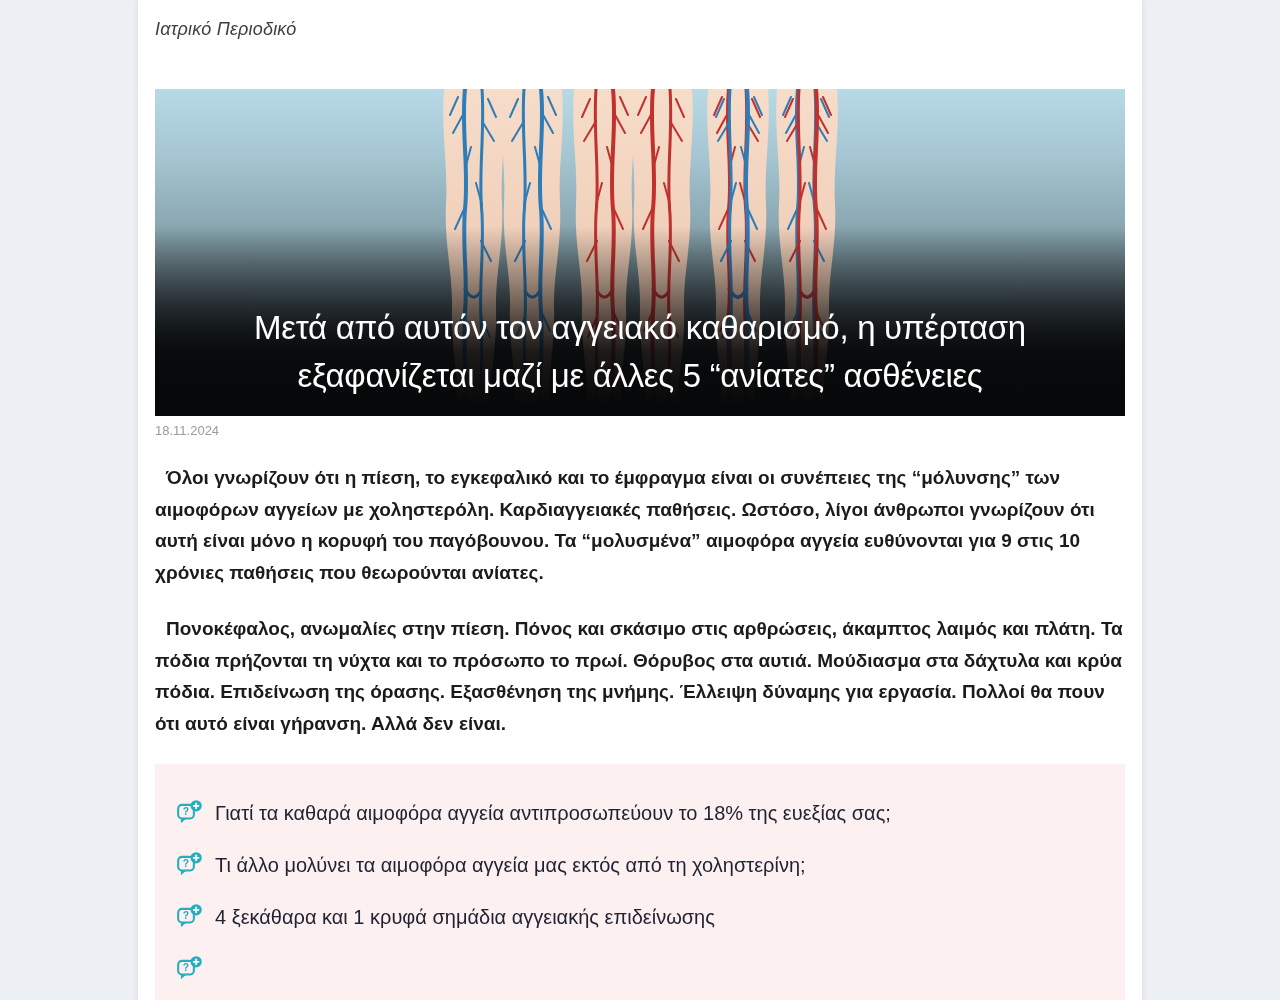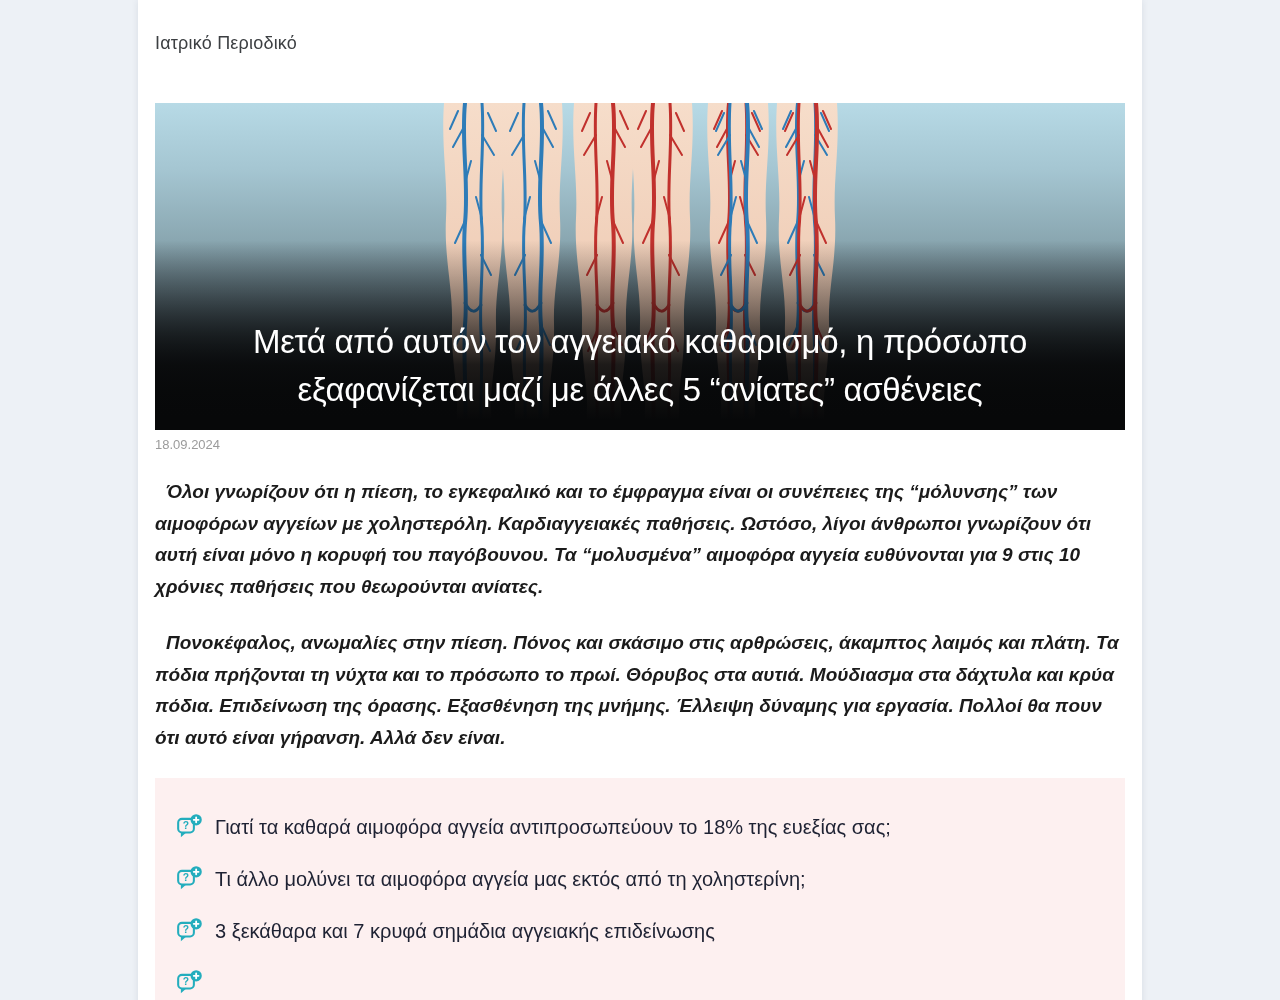--- a/index.html
+++ b/index.html
@@ -8,21 +8,21 @@
     background: #edf1f6;
     font-family: "Liberation Sans", "DejaVu Sans", sans-serif;
   }
   .page-card {
     position: relative;
     width: 1004px; min-height: 1000px;
     margin: 0 auto;
     background: #ffffff;
     box-shadow: 0 0 7px rgba(40,50,70,.10);
   }
-  .site-header { padding: 33px 17px 0 17px; }
+  .site-header { padding: 19px 17px 0 17px; font-style: italic; }
   .site-title {
     font-size: 18px; color: #3c3f42; letter-spacing: .2px;
   }
   
   .hero {
     position: relative;
     margin: 49px 17px 0 17px;
     height: 327px;
     overflow: hidden;
     background: linear-gradient(180deg,
@@ -44,21 +44,21 @@
     letter-spacing: -0.3px;
   }
   
   .article-date {
     margin: 7px 17px 0 17px;
     font-size: 13px; color: #9b9b9b;
   }
   .article-body { padding: 24px 17px 0 17px; }
   .article-body p {
     font-size: 19px; line-height: 31.5px;
-    font-weight: bold; font-style: italic;
+    font-weight: bold; 
     color: #1b1b1b;
     text-indent: 11px;
     margin-bottom: 25px;
   }
   
   .question-box {
     margin: 4px 17px 0 17px;
     padding: 34px 22px 12px 21px;
     background: var(--box-pink, #fdf0f0);
   }
@@ -141,26 +141,26 @@
         <g color="#2e7cb8">
             <use href="#vessel"></use>
           </g>
         <g color="#c1312d" transform="scale(-1,1)">
             <use href="#vessel"></use>
           </g>
       </g>
     </svg>
     <div class="hero-shade"></div>
     <h1 class="hero-title">
-      <div>Μετά από αυτόν τον αγγειακό καθαρισμό, η πρόσωπο</div>
+      <div>Μετά από αυτόν τον αγγειακό καθαρισμό, η υπέρταση</div>
       <div>εξαφανίζεται μαζί με άλλες 5 “ανίατες” ασθένειες</div>
     </h1>
   </section>
 
-  <div class="article-date">18.09.2024</div>
+  <div class="article-date">18.11.2024</div>
 
   <div class="article-body">
     <p>Όλοι γνωρίζουν ότι η πίεση, το εγκεφαλικό και το έμφραγμα είναι οι συνέπειες της “μόλυνσης” των αιμοφόρων αγγείων με χοληστερόλη. Καρδιαγγειακές παθήσεις. Ωστόσο, λίγοι άνθρωποι γνωρίζουν ότι αυτή είναι μόνο η κορυφή του παγόβουνου. Τα “μολυσμένα” αιμοφόρα αγγεία ευθύνονται για 9 στις 10 χρόνιες παθήσεις που θεωρούνται ανίατες.</p>
     <p>Πονοκέφαλος, ανωμαλίες στην πίεση. Πόνος και σκάσιμο στις αρθρώσεις, άκαμπτος λαιμός και πλάτη. Τα πόδια πρήζονται τη νύχτα και το πρόσωπο το πρωί. Θόρυβος στα αυτιά. Μούδιασμα στα δάχτυλα και κρύα πόδια. Επιδείνωση της όρασης. Εξασθένηση της μνήμης. Έλλειψη δύναμης για εργασία. Πολλοί θα πουν ότι αυτό είναι γήρανση. Αλλά δεν είναι.</p>
   </div>
 
   <section class="question-box">
 
     <div class="q-item">
       <svg class="q-icon" viewBox="0 0 24 24" aria-hidden="true">
@@ -185,21 +185,21 @@
     </div>
 
     <div class="q-item">
       <svg class="q-icon" viewBox="0 0 24 24" aria-hidden="true">
         <rect x="2" y="4.5" width="14.5" height="12.5" rx="3.5" fill="none" stroke="currentColor" stroke-width="1.9"></rect>
         <path d="M4.5 16.5 L4.5 21.5 L10 16.5 Z" fill="currentColor"></path>
         <text x="9.2" y="14" font-size="9.5" font-weight="bold" text-anchor="middle" fill="currentColor" font-family="Liberation Sans, sans-serif">?</text>
         <circle cx="18.6" cy="5.4" r="5.2" fill="currentColor"></circle>
         <path d="M18.6 3.2 V7.6 M16.4 5.4 H20.8" stroke="#ffffff" stroke-width="1.7" stroke-linecap="round"></path>
       </svg>
-      <span>3 ξεκάθαρα και 7 κρυφά σημάδια αγγειακής επιδείνωσης</span>
+      <span>4 ξεκάθαρα και 1 κρυφά σημάδια αγγειακής επιδείνωσης</span>
     </div>
 
     <div class="q-item">
       <svg class="q-icon" viewBox="0 0 24 24" aria-hidden="true">
         <rect x="2" y="4.5" width="14.5" height="12.5" rx="3.5" fill="none" stroke="currentColor" stroke-width="1.9"></rect>
         <path d="M4.5 16.5 L4.5 21.5 L10 16.5 Z" fill="currentColor"></path>
         <text x="9.2" y="14" font-size="9.5" font-weight="bold" text-anchor="middle" fill="currentColor" font-family="Liberation Sans, sans-serif">?</text>
         <circle cx="18.6" cy="5.4" r="5.2" fill="currentColor"></circle>
         <path d="M18.6 3.2 V7.6 M16.4 5.4 H20.8" stroke="#ffffff" stroke-width="1.7" stroke-linecap="round"></path>
       </svg>

